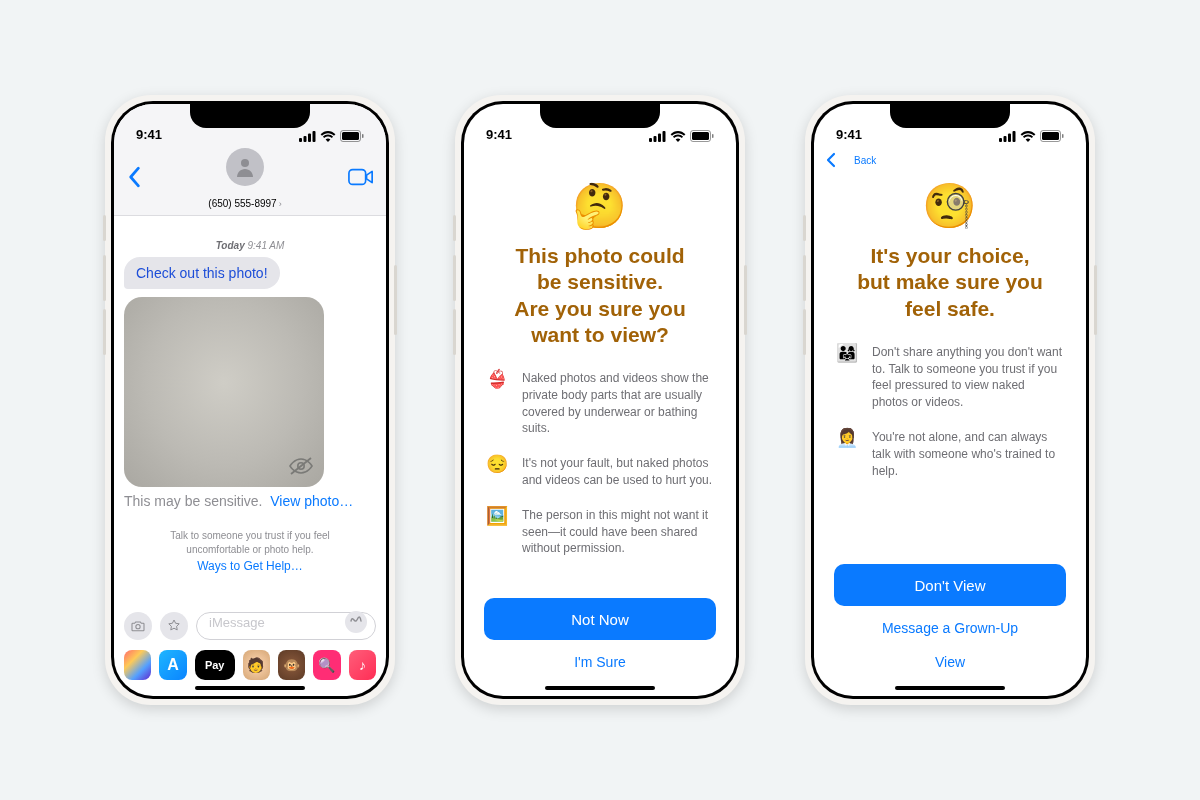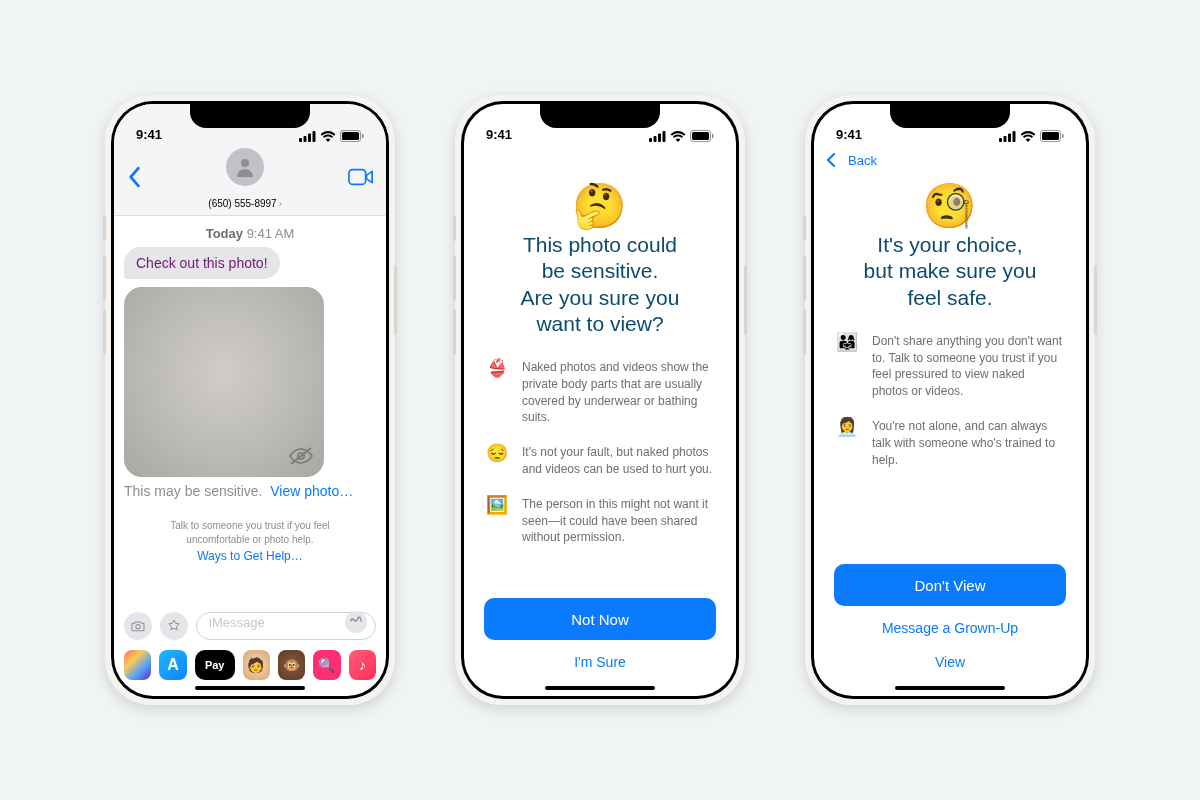--- a/index.html
+++ b/index.html
@@ -71,24 +71,24 @@
   }
   .msg-back svg { width:16px; height:22px; }
   .contact { display:flex; flex-direction:column; align-items:center; gap:12px; }
   .avatar { width:38px; height:38px; border-radius:50%; background:#c1c1c7;
     display:flex; align-items:center; justify-content:center; }
   .avatar svg { width:24px; height:24px; fill:#8e8e93; }
   .contact-name { font-size:10px; color:#000; display:flex; align-items:center; gap:2px;}
   .chev-sm { font-size:9px; color:#8e8e93; }
   .video-btn svg { width:26px; height:20px; }
   .thread { flex:1; background:#fff; padding:8px 10px 0; overflow:hidden; }
-  .timestamp { font-size:13px; color:#8e8e93; text-align:center; margin:2px 0 6px; }
+  .timestamp { font-size:10px; color:#8e8e93; text-align:center; margin:16px 0 6px;font-style:italic; }
   .timestamp b { color:#6e6e73; font-weight:600; }
   .bubble-in {
-    background:#e5e5ea; color:#701a75; font-size:14px;
+    background:#e5e5ea; color:#1d4ed8; font-size:14px;
     padding:8px 12px; border-radius:16px; border-bottom-left-radius:4px;
     display:inline-block; max-width:80%;
   }
   .blurred {
     margin-top:8px; width:200px; height:190px; border-radius:18px;
     background: radial-gradient(ellipse at 50% 45%, #cfcdc6 0%, #bcbab4 55%, #a9a7a1 100%);
     position:relative;
   }
   .blurred .eye-off {
     position:absolute; right:10px; bottom:8px; width:26px; height:26px;
@@ -122,24 +122,24 @@
   .app-ic.photos { background:linear-gradient(135deg,#ff6b6b,#feca57,#54a0ff,#5f27cd); }
   .app-ic.appstore { background:linear-gradient(135deg,#1fb6ff,#0a84ff);}
   .app-ic.applepay { background:#000; border-radius:10px; width:44px; }
   .app-ic.memoji1 { background: radial-gradient(circle,#ffd8b5,#d4a574);}
   .app-ic.memoji2 { background: radial-gradient(circle,#8b5a3c,#5c3a26);}
   .app-ic.search { background:#ff2d75; }
   .app-ic.music { background:linear-gradient(135deg,#ff5e7a,#ff2d55);}
 
   
   .sheet-nav { height:32px; display:flex; align-items:center; padding:0 12px;}
-  .nav-back { color:#0a7aff; font-size:13px; display:flex; align-items:center; gap:12px;}
+  .nav-back { color:#0a7aff; font-size:10px; display:flex; align-items:center; gap:18px;}
   .sheet-body { flex:1; display:flex; flex-direction:column; align-items:center; padding:0 22px;}
   .hero-emoji { font-size:44px; margin-top:4px; }
-  .sheet-title { font-size:21px; font-weight:400; text-align:center; line-height:1.25; margin-top:0; color:#0c4a6e;}
+  .sheet-title { font-size:21px; font-weight:700; text-align:center; line-height:1.25; margin-top:11px; color:#a16207;}
   .points { margin-top:22px; display:flex; flex-direction:column; gap:18px; width:100%;}
   .point { display:flex; gap:12px; align-items:flex-start;}
   .pt-emoji { font-size:18px; width:24px; flex-shrink:0; text-align:center; line-height:1.1;}
   .pt-text { font-size:12px; color:#6e6e73; line-height:1.4;}
   .sheet-actions { padding:0 20px 22px; display:flex; flex-direction:column; gap:10px;}
   .btn-primary {
     background:#0a7aff; color:#fff; font-size:15px; font-weight:500;
     height:42px; border-radius:10px; display:flex; align-items:center;
     justify-content:center;
   }

